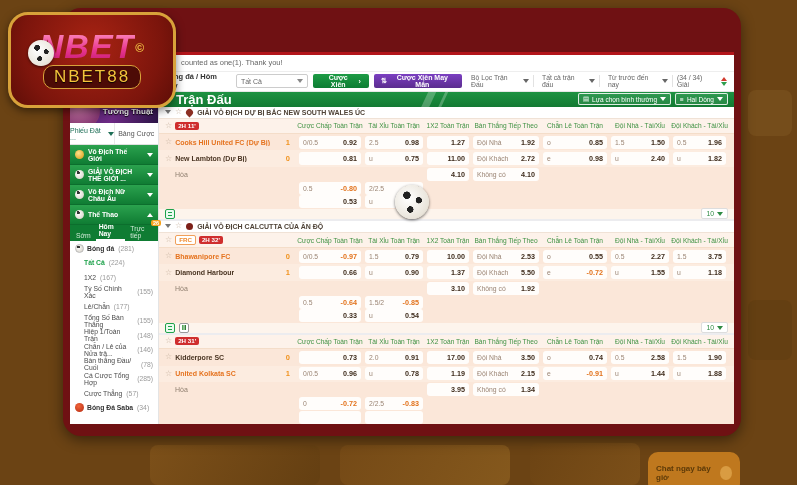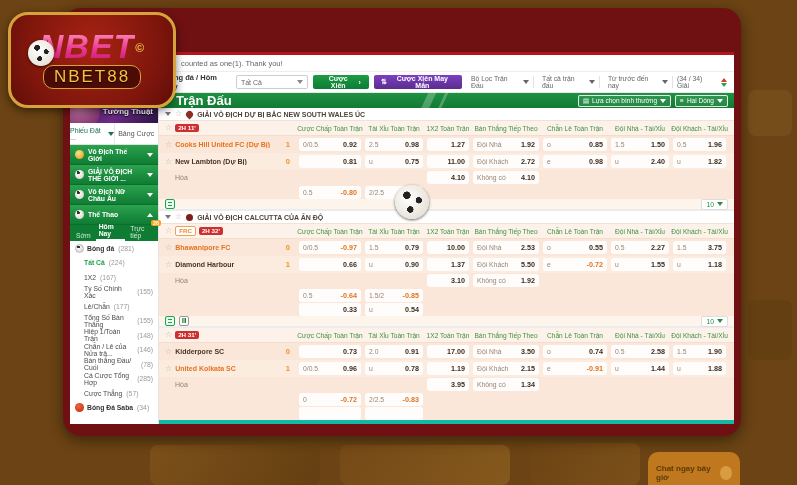--- a/index.html
+++ b/index.html
@@ -436,20 +436,36 @@
         <div class="cellbox">
             <span class="cl">2/2.5</span>
             <span class="cv">0.65</span>
           </div>
         <div></div>
           <div></div>
           <div></div>
           <div></div>
           <div></div>
       </div>
+      <div class="grid xrow">
+        <div></div>
+        <div class="cellbox">
+            <span class="cl"></span>
+            <span class="cv">0.53</span>
+          </div>
+        <div class="cellbox">
+            <span class="cl">u</span>
+            <span class="cv neg">-0.92</span>
+          </div>
+        <div></div>
+          <div></div>
+          <div></div>
+          <div></div>
+          <div></div>
+      </div>
       <div class="sfoot">
         <div class="fico"></div>
         <div class="pagesize">
           <span>10</span>
             <span class="chev"></span>
         </div>
       </div>
 
       <div class="lhead">
         <span class="chev" style="color:#777"></span>

